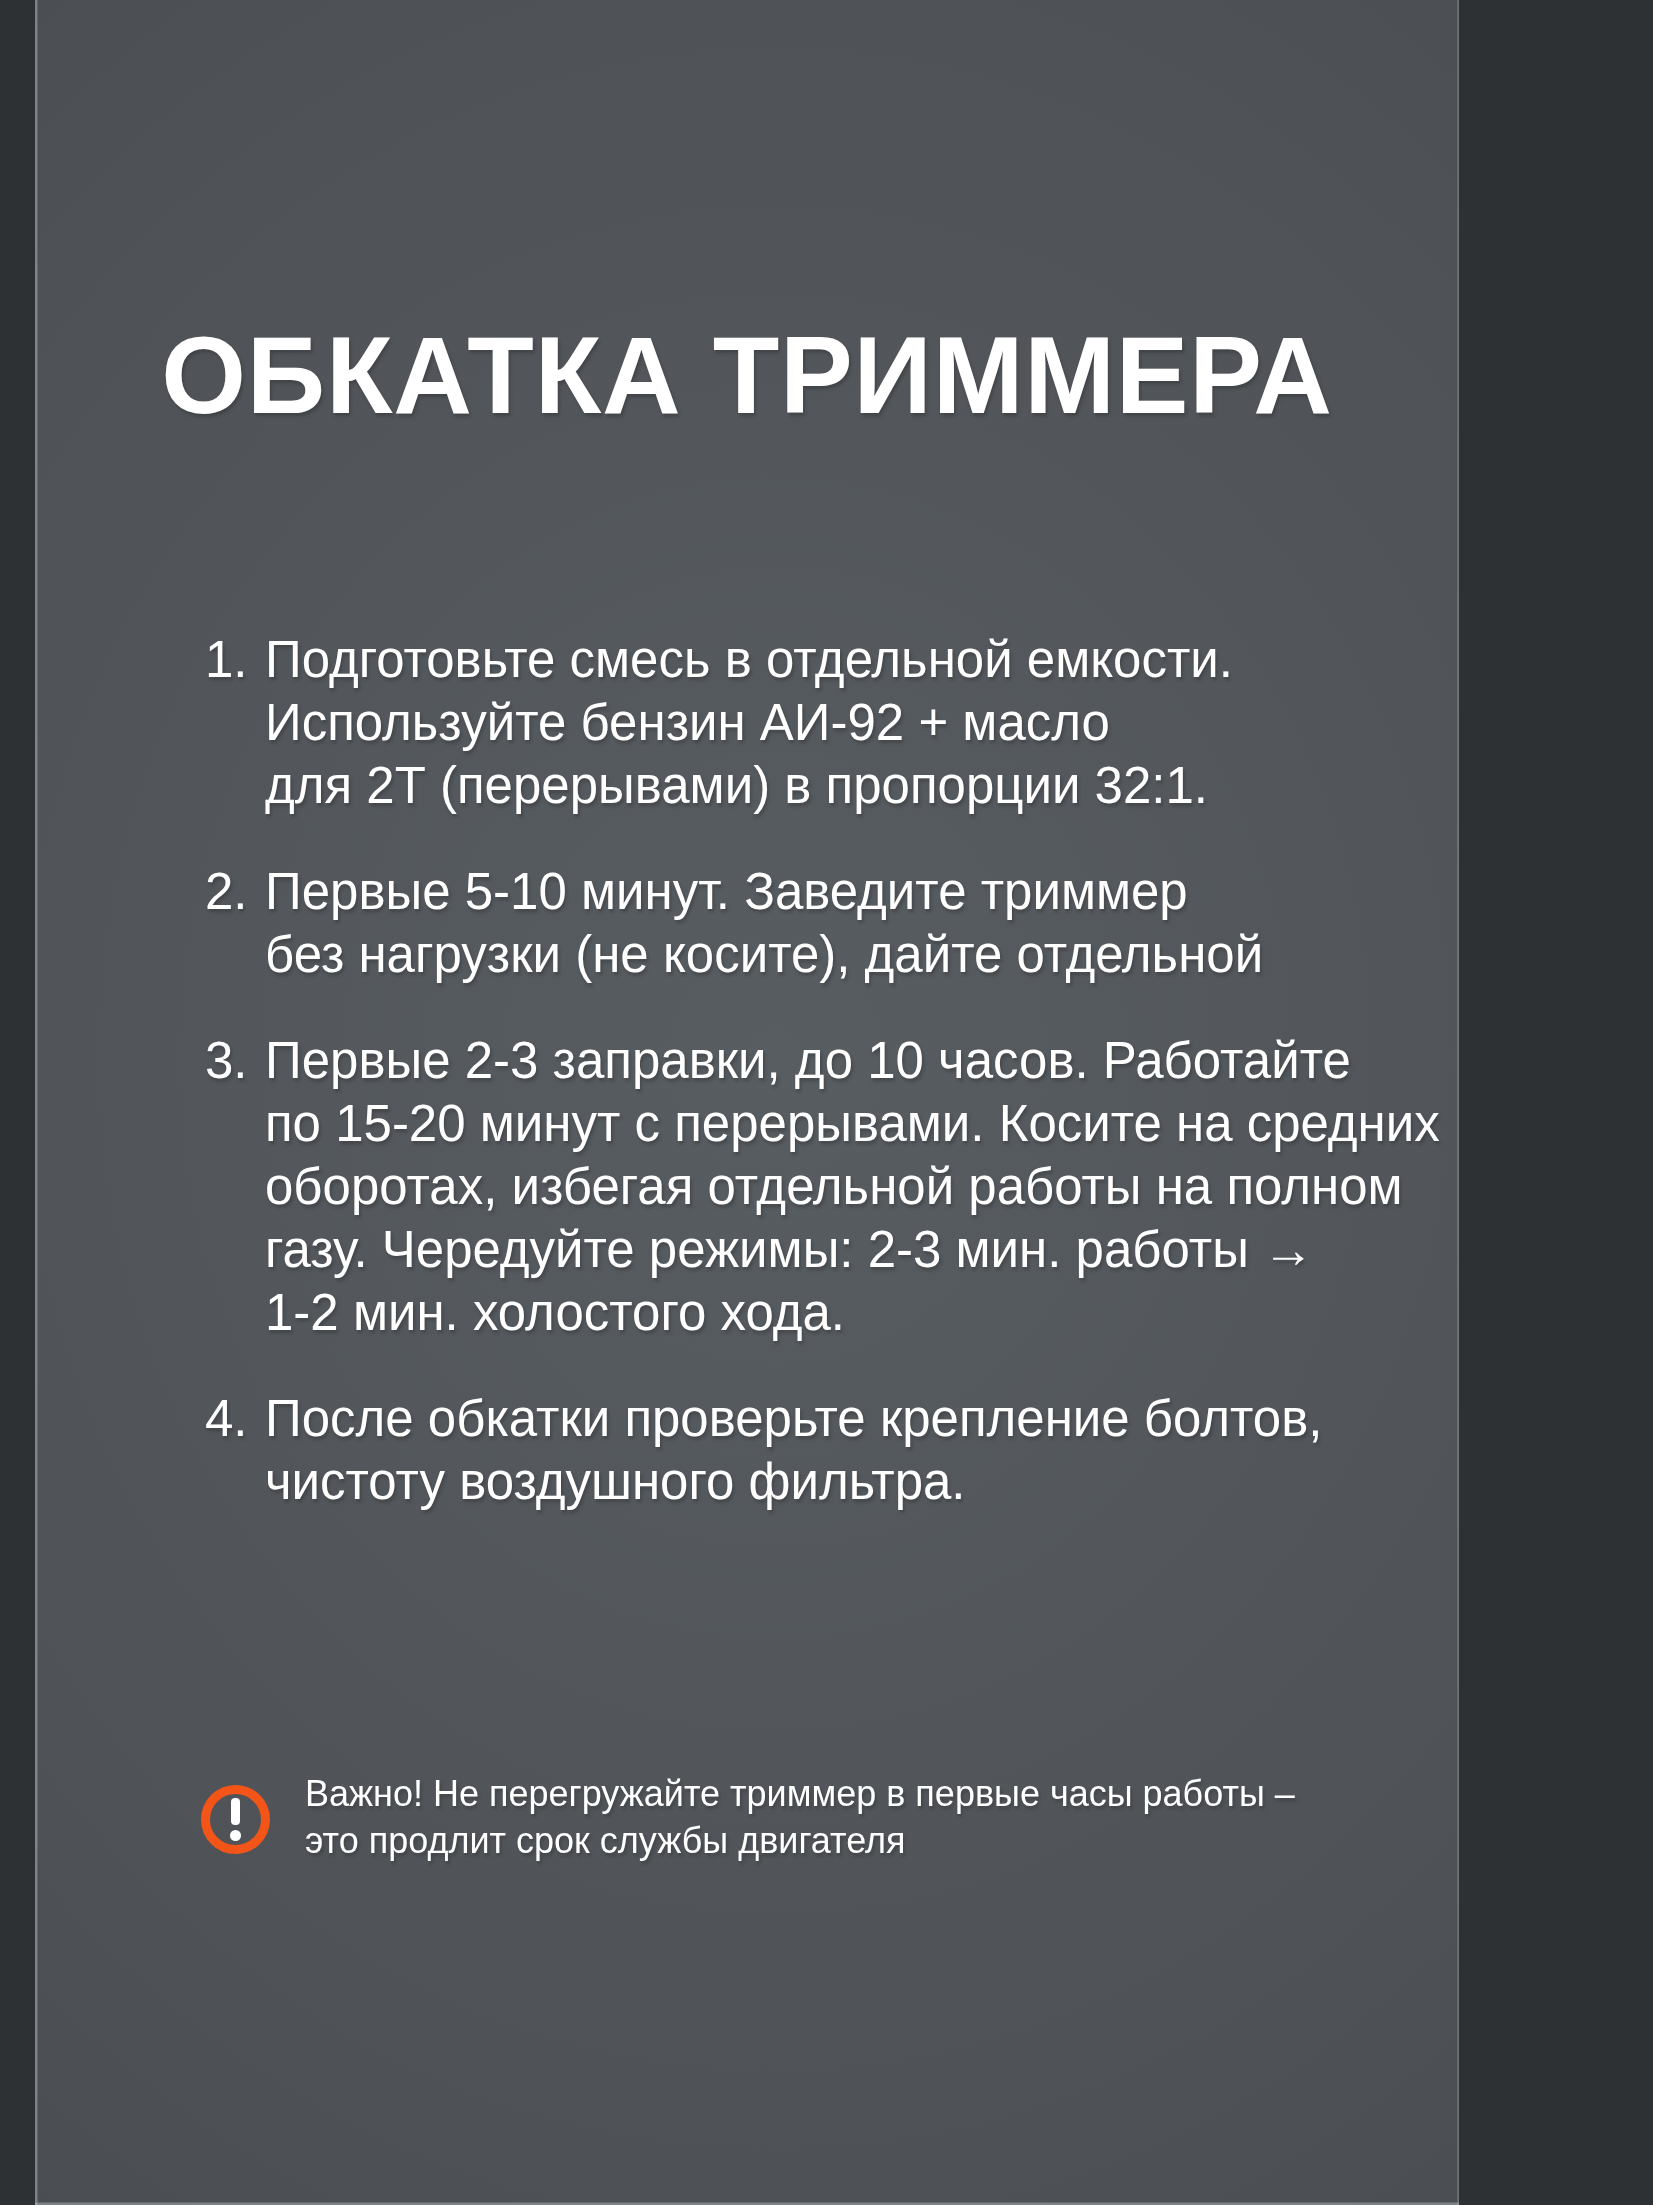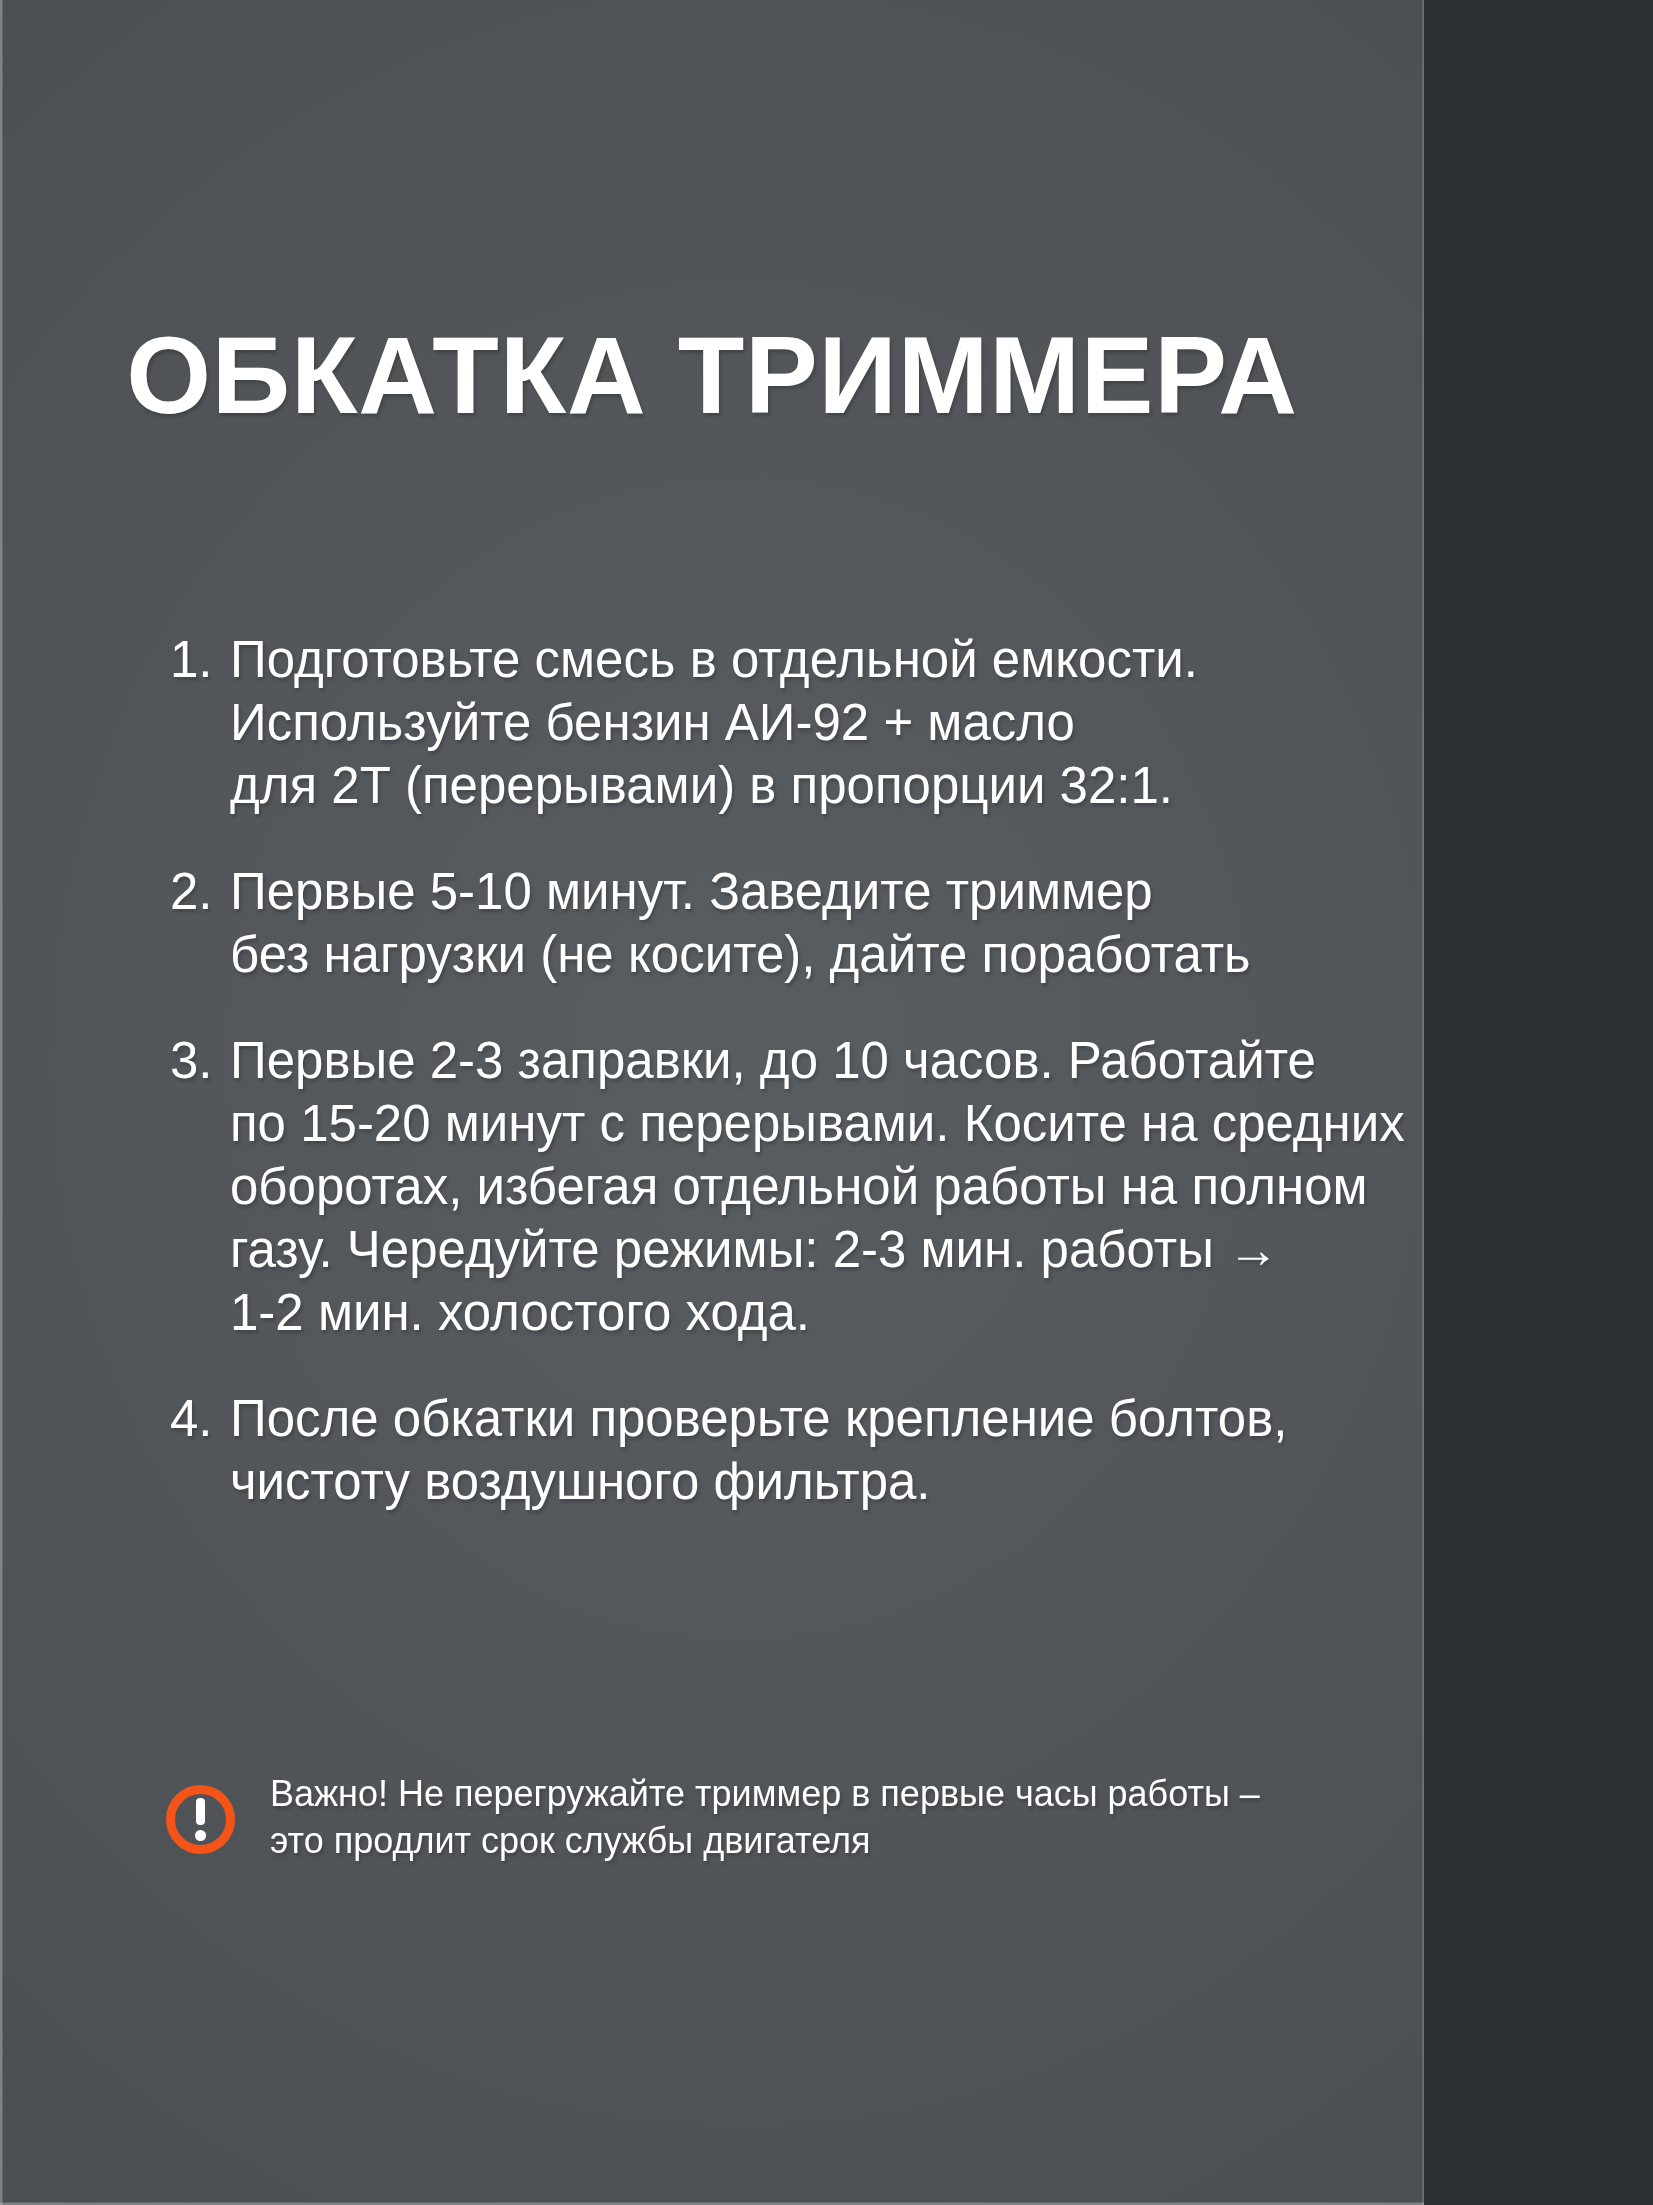--- a/index.html
+++ b/index.html
@@ -9,20 +9,21 @@
     height: 2205px;
     overflow: hidden;
     font-family: "Liberation Sans", sans-serif;
     color: #ffffff;
     background: radial-gradient(ellipse 130% 95% at 52% 48%,
                 #585d61 0%, #515559 40%, #4a4e52 70%, #44484c 100%);
     box-shadow: inset 2.5px 0 0 rgba(186,192,197,0.45),
                 inset -1.7px 0 0 rgba(186,192,197,0.30),
                 inset 0 -2.5px 0 rgba(186,192,197,0.45);
     text-shadow: 1.7px 2.5px 3.3px rgba(25,28,31,0.30);
+    margin-left: 35px;
   }
   .title {
     position: absolute;
     top: 321px;
     left: 0;
     width: 100%;
     margin: 0;
     text-align: center;
     font-size: 109px;
     line-height: 1.0;
@@ -103,21 +104,21 @@
         <span class="line">Подготовьте смесь в отдельной емкости.</span>
         <span class="line">Используйте бензин АИ-92 + масло</span>
         <span class="line">для 2Т (перерывами) в пропорции 32:1.</span>
       </span>
     </div>
 
     <div class="step">
       <span class="step-num">2.</span>
       <span class="step-lines">
         <span class="line">Первые 5-10 минут. Заведите триммер</span>
-        <span class="line">без нагрузки (не косите), дайте поработать</span>
+        <span class="line">без нагрузки (не косите), дайте отдельной</span>
       </span>
     </div>
 
     <div class="step">
       <span class="step-num">3.</span>
       <span class="step-lines">
         <span class="line">Первые 2-3 заправки, до 10 часов. Работайте</span>
         <span class="line">по 15-20 минут с перерывами. Косите на средних</span>
         <span class="line">оборотах, избегая отдельной работы на полном</span>
         <span class="line">газу. Чередуйте режимы: 2-3 мин. работы →</span>

